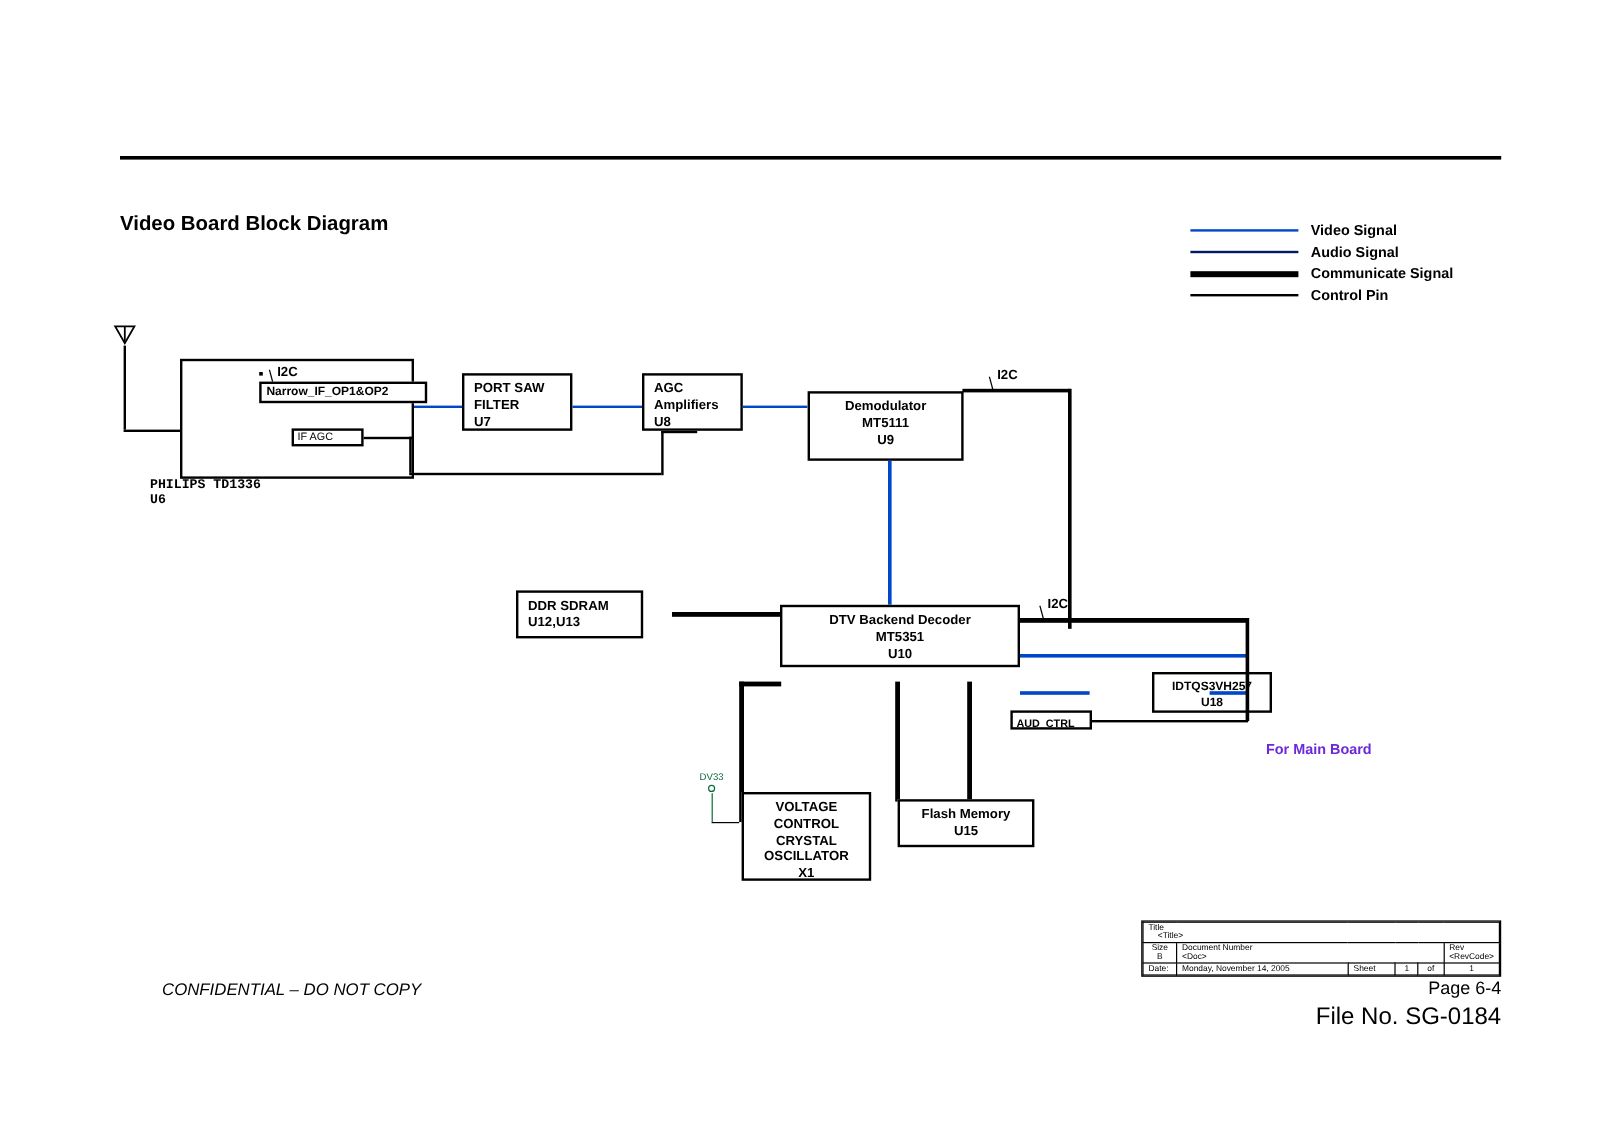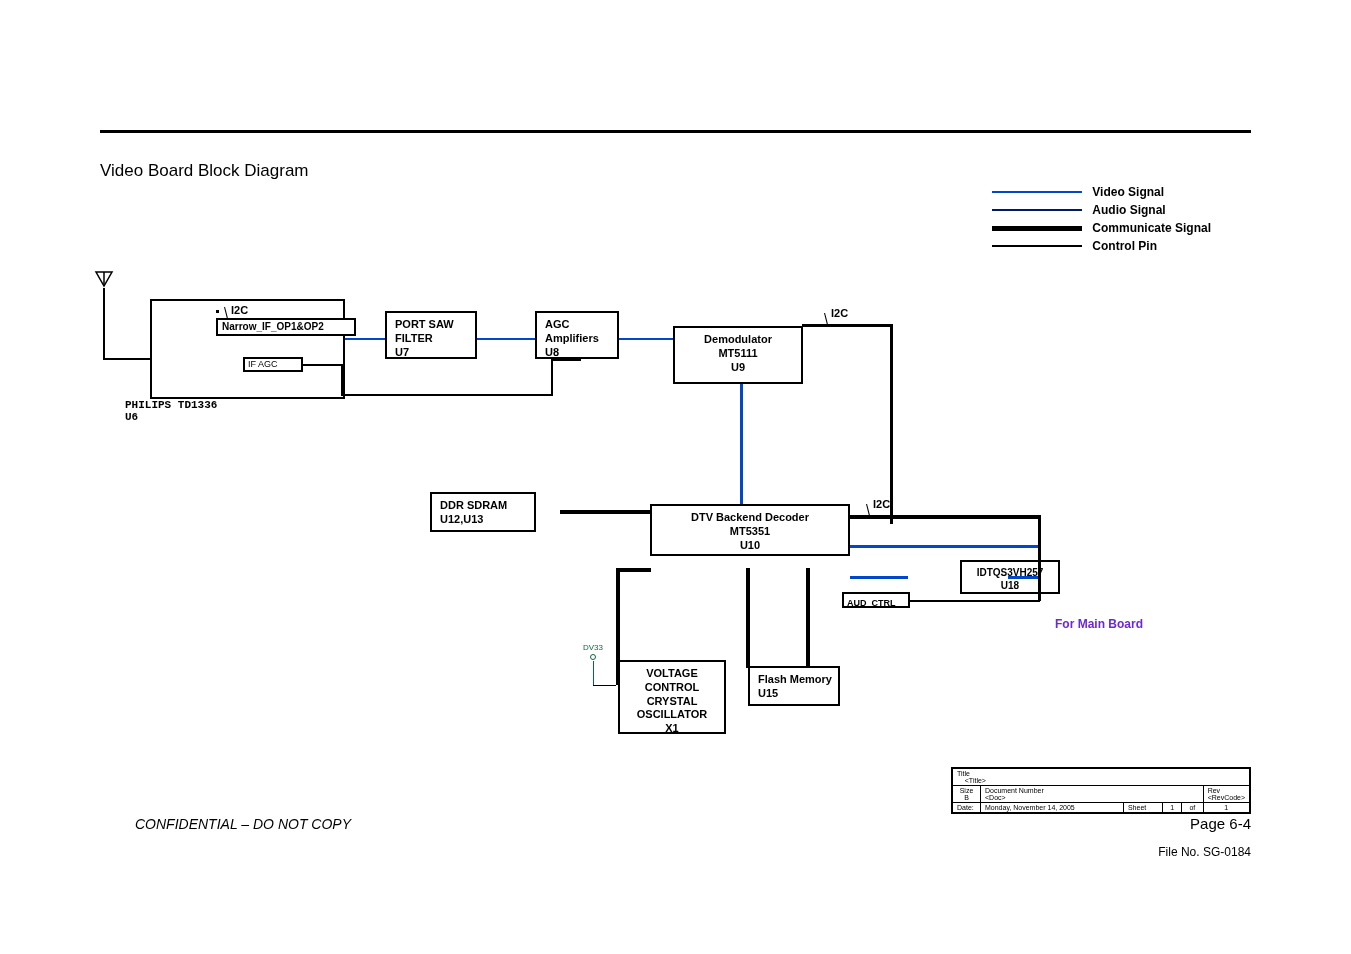--- a/index.html
+++ b/index.html
@@ -14,22 +14,22 @@
       position: absolute;
       inset: 0;
       padding: 0 100px;
     }
     .hr-top {
       border-top: 3px solid #000;
       margin-top: 130px;
     }
     .title {
       font-size: 17px;
-      font-weight: normal;
-      margin-top: 28px;
+      font-weight: bold;
+      margin-top: 44px;
     }
     .legend {
       position: absolute;
       top: 185px;
       right: 140px;
       font-size: 12px;
       font-weight: bold;
     }
     .legend-row {
       display: flex;
@@ -114,21 +114,21 @@
     .footer-right {
       position: absolute;
       right: 100px;
       bottom: 122px;
       font-size: 15px;
     }
     .file-no {
       position: absolute;
       right: 100px;
       bottom: 95px;
-      font-size: 12px;
+      font-size: 20px;
     }
     .dv33 {
       position: absolute;
       font-size: 8px;
       color: #0a6b3a;
     }
     .dv33-circle {
       position: absolute;
       width: 6px; height: 6px;
       border: 1px solid #0a6b3a;
@@ -257,21 +257,21 @@
   <div class="dv33-circle" style="left:590px; top:654px;"></div>
   <div class="dv33-stem" style="left:593px; top:661px; height:24px;"></div>
   <div class="line h" style="left:593px; top:685px; width:23px; height:1px;"></div>
 
   <div class="box" style="left:618px; top:660px; width:108px; height:74px; text-align:center;"><span style="white-space:pre;">VOLTAGE
 CONTROL
 CRYSTAL
 OSCILLATOR
 X1</span></div>
 
-  <div class="box" style="left:748px; top:666px; width:92px; height:40px; text-align:left;"><span style="white-space:pre;">Flash Memory
+  <div class="box" style="left:748px; top:666px; width:114px; height:40px; text-align:center;"><span style="white-space:pre;">Flash Memory
 U15</span></div>
 
 </div>
 
 <div class="sblock">
   <table>
     <tbody>
         <tr>
       <td colspan="8">
         <span>Title</span><br>

